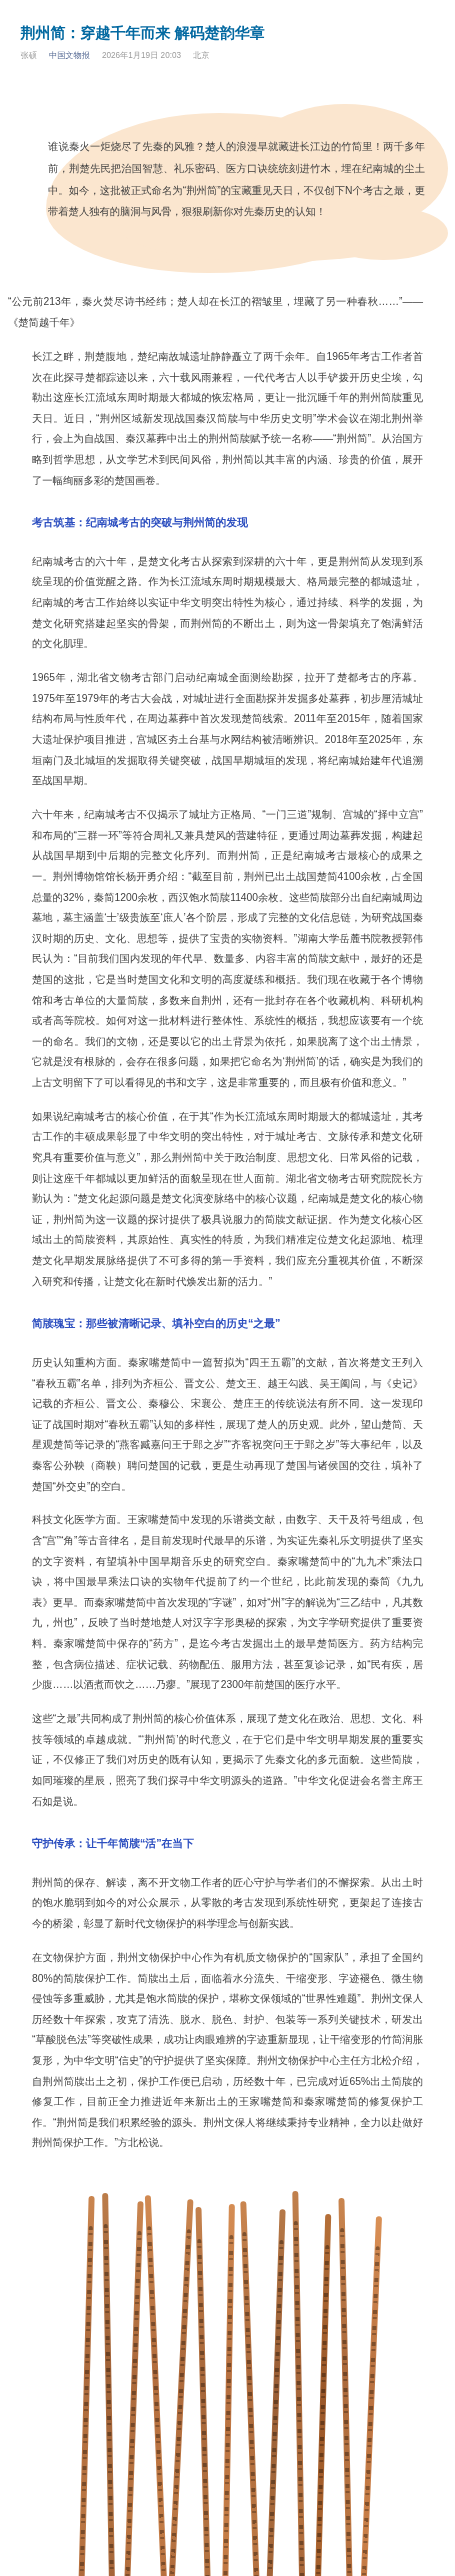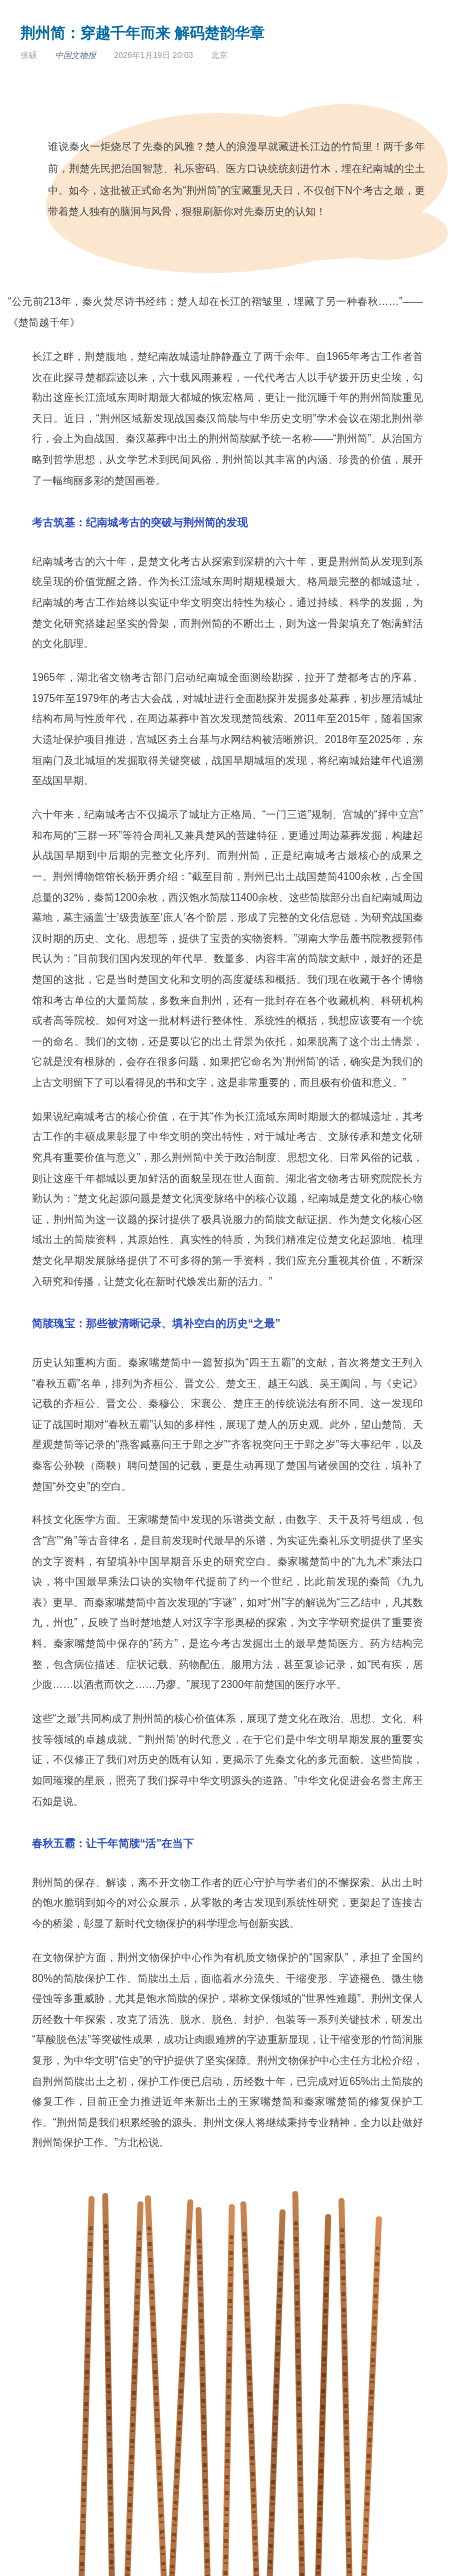--- a/index.html
+++ b/index.html
@@ -1,19 +1,19 @@
 <!DOCTYPE html>
 <html lang="zh" style="font-size:8.2px"><head>
 <meta charset="utf-8">
 <style>
   html,body{margin:0;padding:0;background:#fff;}
   body{width:455px;margin:0 auto;font-family:"Liberation Sans","DejaVu Sans",sans-serif;color:#404040;}
   .title{margin:23px 20.6px 7.2px;font-size:15px;line-height:1.35;font-weight:700;color:#0369a1;}
-  .byline{margin:0 20.6px;font-size:8.2px;color:#9b9b9b;display:flex;gap:18px;align-items:flex-end;}
-  .byline .account{color:#576b95;text-decoration:none;cursor:pointer;font-style:italic;}
+  .byline{margin:0 20.6px;font-size:8.2px;color:#9b9b9b;display:flex;gap:12px;align-items:flex-end;}
+  .byline .account{color:#576b95;text-decoration:none;cursor:pointer;}
   
   .intro-wrap{position:relative;margin-top:52px;height:155px;}
   .blob{position:absolute;background:#fbe6cf;}
   .b1{left:46px;top:0;width:361px;height:160px;border-radius:48% 52% 55% 45%/60% 50% 50% 40%;}
   .b2{left:242px;top:-9.3px;width:206px;height:129px;border-radius:50%;}
   .b3{left:118px;top:77px;width:304px;height:72px;border-radius:45% 55% 50% 50%/50% 60% 40% 50%;}
   .b4{left:62px;top:31px;width:170px;height:118px;border-radius:50%;}
   .b5{left:319px;top:93px;width:129px;height:54px;border-radius:50%;}
   .intro-text{position:relative;margin:0;padding:23px 30px 0 48px;font-size:10.3px;line-height:21.6px;text-align:justify;color:#3f3f3f;}
   
@@ -72,21 +72,21 @@
   <p class="para">纪南城考古的六十年，是楚文化考古从探索到深耕的六十年，更是荆州简从发现到系统呈现的价值觉醒之路。作为长江流域东周时期规模最大、格局最完整的都城遗址，纪南城的考古工作始终以实证中华文明突出特性为核心，通过持续、科学的发掘，为楚文化研究搭建起坚实的骨架，而荆州简的不断出土，则为这一骨架填充了饱满鲜活的文化肌理。</p>
   <p class="para">1965年，湖北省文物考古部门启动纪南城全面测绘勘探，拉开了楚都考古的序幕。1975年至1979年的考古大会战，对城址进行全面勘探并发掘多处墓葬，初步厘清城址结构布局与性质年代，在周边墓葬中首次发现楚简线索。2011年至2015年，随着国家大遗址保护项目推进，宫城区夯土台基与水网结构被清晰辨识。2018年至2025年，东垣南门及北城垣的发掘取得关键突破，战国早期城垣的发现，将纪南城始建年代追溯至战国早期。</p>
   <p class="para">六十年来，纪南城考古不仅揭示了城址方正格局、“一门三道”规制、宫城的“择中立宫”和布局的“三群一环”等符合周礼又兼具楚风的营建特征，更通过周边墓葬发掘，构建起从战国早期到中后期的完整文化序列。而荆州简，正是纪南城考古最核心的成果之一。荆州博物馆馆长杨开勇介绍：“截至目前，荆州已出土战国楚简4100余枚，占全国总量的32%，秦简1200余枚，西汉饱水简牍11400余枚。这些简牍部分出自纪南城周边墓地，墓主涵盖‘士’级贵族至‘庶人’各个阶层，形成了完整的文化信息链，为研究战国秦汉时期的历史、文化、思想等，提供了宝贵的实物资料。”湖南大学岳麓书院教授郭伟民认为：“目前我们国内发现的年代早、数量多、内容丰富的简牍文献中，最好的还是楚国的这批，它是当时楚国文化和文明的高度凝练和概括。我们现在收藏于各个博物馆和考古单位的大量简牍，多数来自荆州，还有一批封存在各个收藏机构、科研机构或者高等院校。如何对这一批材料进行整体性、系统性的概括，我想应该要有一个统一的命名。我们的文物，还是要以它的出土背景为依托，如果脱离了这个出土情景，它就是没有根脉的，会存在很多问题，如果把它命名为‘荆州简’的话，确实是为我们的上古文明留下了可以看得见的书和文字，这是非常重要的，而且极有价值和意义。”</p>
   <p class="para">如果说纪南城考古的核心价值，在于其“作为长江流域东周时期最大的都城遗址，其考古工作的丰硕成果彰显了中华文明的突出特性，对于城址考古、文脉传承和楚文化研究具有重要价值与意义”，那么荆州简中关于政治制度、思想文化、日常风俗的记载，则让这座千年都城以更加鲜活的面貌呈现在世人面前。湖北省文物考古研究院院长方勤认为：“楚文化起源问题是楚文化演变脉络中的核心议题，纪南城是楚文化的核心物证，荆州简为这一议题的探讨提供了极具说服力的简牍文献证据。作为楚文化核心区域出土的简牍资料，其原始性、真实性的特质，为我们精准定位楚文化起源地、梳理楚文化早期发展脉络提供了不可多得的第一手资料，我们应充分重视其价值，不断深入研究和传播，让楚文化在新时代焕发出新的活力。”</p>
 
   <h2 class="sec">简牍瑰宝：那些被清晰记录、填补空白的历史“之最”</h2>
   <p class="para">历史认知重构方面。秦家嘴楚简中一篇暂拟为“四王五霸”的文献，首次将楚文王列入“春秋五霸”名单，排列为齐桓公、晋文公、楚文王、越王勾践、吴王阖闾，与《史记》记载的齐桓公、晋文公、秦穆公、宋襄公、楚庄王的传统说法有所不同。这一发现印证了战国时期对“春秋五霸”认知的多样性，展现了楚人的历史观。此外，望山楚简、天星观楚简等记录的“燕客臧嘉问王于郢之岁”“齐客祝突问王于郢之岁”等大事纪年，以及秦客公孙鞅（商鞅）聘问楚国的记载，更是生动再现了楚国与诸侯国的交往，填补了楚国“外交史”的空白。</p>
   <p class="para">科技文化医学方面。王家嘴楚简中发现的乐谱类文献，由数字、天干及符号组成，包含“宫”“角”等古音律名，是目前发现时代最早的乐谱，为实证先秦礼乐文明提供了坚实的文字资料，有望填补中国早期音乐史的研究空白。秦家嘴楚简中的“九九术”乘法口诀，将中国最早乘法口诀的实物年代提前了约一个世纪，比此前发现的秦简《九九表》更早。而秦家嘴楚简中首次发现的“字谜”，如对“州”字的解说为“三乙结中，凡其数九，州也”，反映了当时楚地楚人对汉字字形奥秘的探索，为文字学研究提供了重要资料。秦家嘴楚简中保存的“药方”，是迄今考古发掘出土的最早楚简医方。药方结构完整，包含病位描述、症状记载、药物配伍、服用方法，甚至复诊记录，如“民有疾，居少腹……以酒煮而饮之……乃瘳。”展现了2300年前楚国的医疗水平。</p>
   <p class="para">这些“之最”共同构成了荆州简的核心价值体系，展现了楚文化在政治、思想、文化、科技等领域的卓越成就。“‘荆州简’的时代意义，在于它们是中华文明早期发展的重要实证，不仅修正了我们对历史的既有认知，更揭示了先秦文化的多元面貌。这些简牍，如同璀璨的星辰，照亮了我们探寻中华文明源头的道路。”中华文化促进会名誉主席王石如是说。</p>
 
-  <h2 class="sec">春秋五霸：让千年简牍“活”在当下</h2>
+  <h2 class="sec">守护传承：让千年简牍“活”在当下</h2>
   <p class="para">荆州简的保存、解读，离不开文物工作者的匠心守护与学者们的不懈探索。从出土时的饱水脆弱到如今的对公众展示，从零散的考古发现到系统性研究，更架起了连接古今的桥梁，彰显了新时代文物保护的科学理念与创新实践。</p>
   <p class="para">在文物保护方面，荆州文物保护中心作为有机质文物保护的“国家队”，承担了全国约80%的简牍保护工作。简牍出土后，面临着水分流失、干缩变形、字迹褪色、微生物侵蚀等多重威胁，尤其是饱水简牍的保护，堪称文保领域的“世界性难题”。荆州文保人历经数十年探索，攻克了清洗、脱水、脱色、封护、包装等一系列关键技术，研发出“草酸脱色法”等突破性成果，成功让肉眼难辨的字迹重新显现，让干缩变形的竹简润胀复形，为中华文明“信史”的守护提供了坚实保障。荆州文物保护中心主任方北松介绍，自荆州简牍出土之初，保护工作便已启动，历经数十年，已完成对近65%出土简牍的修复工作，目前正全力推进近年来新出土的王家嘴楚简和秦家嘴楚简的修复保护工作。“荆州简是我们积累经验的源头。荆州文保人将继续秉持专业精神，全力以赴做好荆州简保护工作。”方北松说。</p>
 
   <figure class="fig1">
     <div class="slips">
       <i class="slip"></i>
       <i class="slip"></i>
       <i class="slip"></i>
       <i class="slip"></i>
       <i class="slip"></i>

